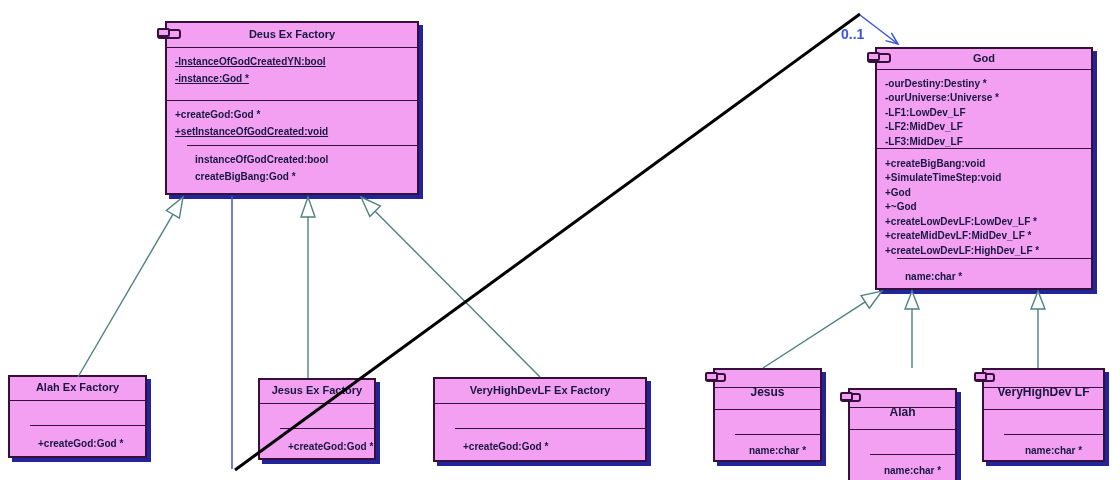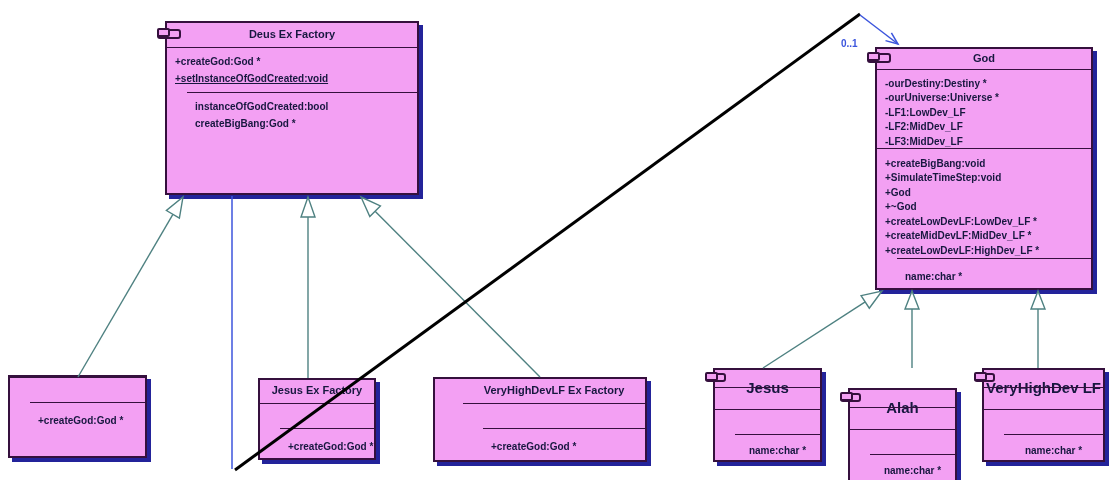--- a/index.html
+++ b/index.html
@@ -28,21 +28,21 @@
   }
   .uml-class .title{
     font-weight:bold;
     font-size:11px;
     text-align:center;
     color:var(--text);
     padding-top:5px;
     box-sizing:border-box;
     flex:none;
   }
-  .uml-class.small .title{font-size:15px;padding-top:9px;}
+  .uml-class.small .title{font-size:12px;padding-top:15px;}
   .comp{
     border-top:1px solid var(--box-border);
     box-sizing:border-box;
     flex:none;
     padding-top:5px;
     overflow:hidden;
   }
   .comp.grow{flex:1;margin-left:20px;}
   .member{
     font-size:10px;
@@ -79,35 +79,39 @@
     position:absolute;left:0;top:0;width:1120px;height:480px;
     z-index:10;pointer-events:none;
   }
   .gen{stroke:var(--generalization);stroke-width:1.4;fill:none;}
   .tri{fill:#ffffff;stroke:var(--generalization);stroke-width:1.4;}
   .assoc{stroke:var(--association);stroke-width:1.5;fill:none;}
   .xline{stroke:var(--crossing-line);stroke-width:3;fill:none;}
 
   .multiplicity{
     position:absolute;
-    left:841px;top:38px;
-    font-size:10px;
+    left:841px;top:26px;
+    font-size:14px;
     font-weight:bold;
     color:var(--association);
     z-index:11;
   }
 </style>
 </head>
 <body>
 
 <div id="canvas">
 
   <div class="uml-class" style="left:165px;top:21px;width:254px;height:174px;">
     <div class="cls-icon"></div>
     <div class="title" style="height:24px;">Deus Ex Factory</div>
+    <div class="comp" style="height:53px;">
+      <div class="member u">-InstanceOfGodCreatedYN:bool</div>
+      <div class="member u">-instance:God *</div>
+    </div>
     <div class="comp" style="height:45px;">
       <div class="member">+createGod:God *</div>
       <div class="member u">+setInstanceOfGodCreated:void</div>
     </div>
     <div class="comp grow">
       <div class="member">instanceOfGodCreated:bool</div>
       <div class="member">createBigBang:God *</div>
     </div>
   </div>
 
@@ -129,35 +133,36 @@
       <div class="member">+createLowDevLF:LowDev_LF *</div>
       <div class="member">+createMidDevLF:MidDev_LF *</div>
       <div class="member">+createLowDevLF:HighDev_LF *</div>
     </div>
     <div class="comp grow" style="padding-top:9px;">
       <div class="member">name:char *</div>
     </div>
   </div>
 
   <div class="uml-class" style="left:8px;top:375px;width:139px;height:83px;">
+    <div class="title" style="height:23px;padding-top:4px;">Alah Ex Factory</div>
     <div class="comp" style="height:25px;"></div>
     <div class="comp grow" style="padding-top:9px;">
       <div class="member">+createGod:God *</div>
     </div>
   </div>
 
   <div class="uml-class" style="left:258px;top:378px;width:118px;height:82px;">
     <div class="title" style="height:23px;padding-top:4px;">Jesus Ex Factory</div>
     <div class="comp" style="height:25px;"></div>
     <div class="comp grow" style="padding-top:9px;">
       <div class="member">+createGod:God *</div>
     </div>
   </div>
 
-  <div class="uml-class" style="left:433px;top:377px;width:214px;height:85px;padding-left:28px;">
+  <div class="uml-class" style="left:433px;top:377px;width:214px;height:85px;">
     <div class="title" style="height:24px;padding-top:5px;">VeryHighDevLF Ex Factory</div>
     <div class="comp" style="height:25px;"></div>
     <div class="comp grow" style="padding-top:9px;">
       <div class="member">+createGod:God *</div>
     </div>
   </div>
 
   <div class="uml-class small" style="left:713px;top:368px;width:109px;height:94px;">
     <div class="cls-icon" style="top:3px;width:21px;height:9px;"></div>
     <div class="title" style="height:17px;">Jesus</div>

